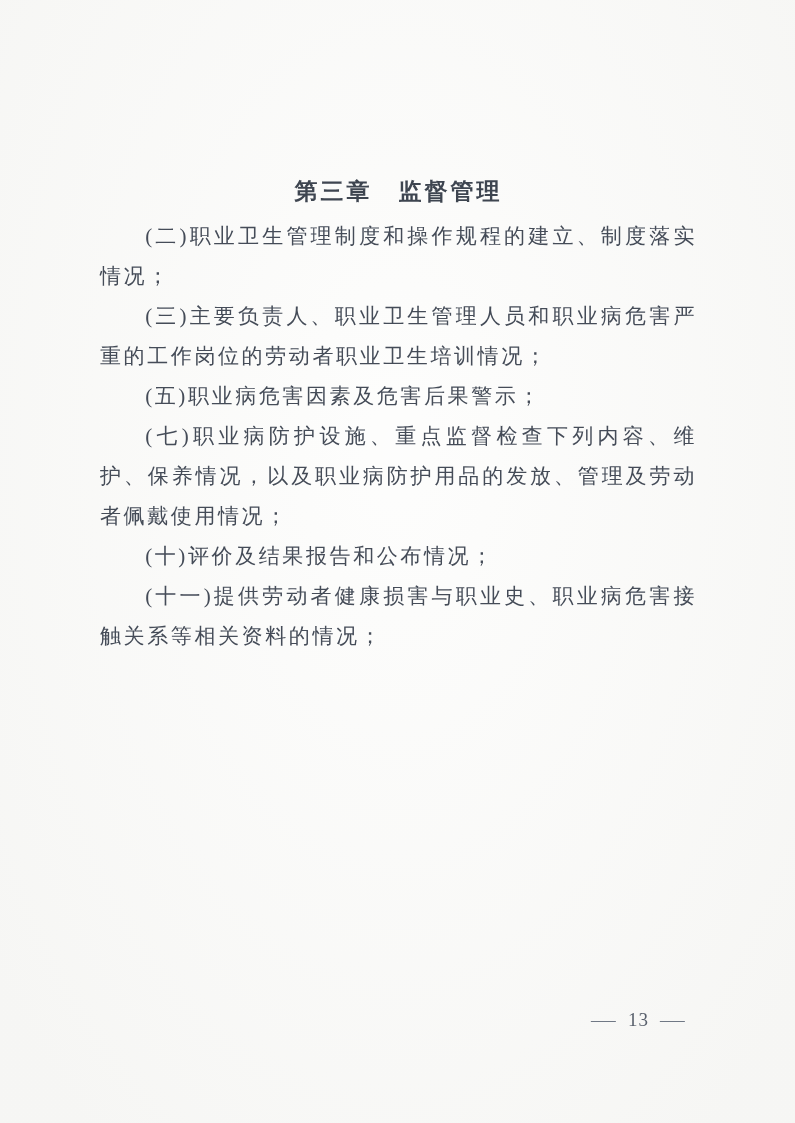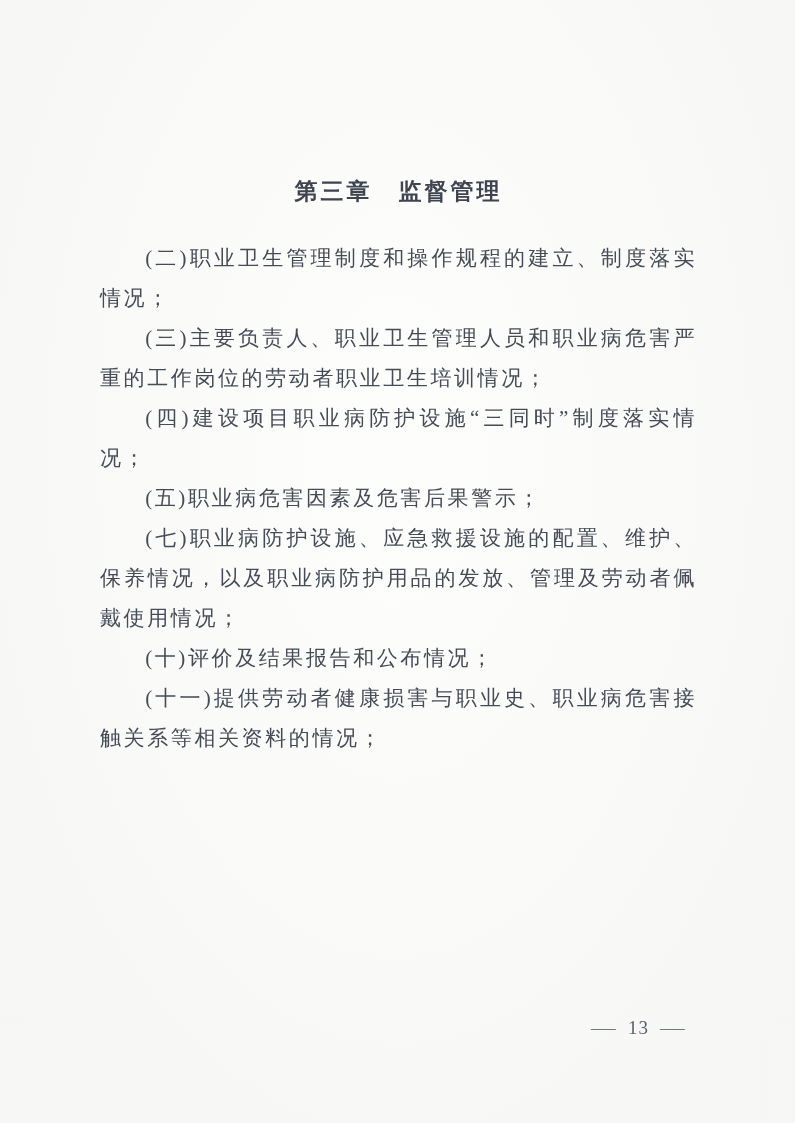--- a/index.html
+++ b/index.html
@@ -19,21 +19,21 @@
     font-family: "Liberation Serif", "DejaVu Serif", serif;
     color: #454c58;
   }
   .content {
     position: absolute;
     left: 100px;
     top: 172px;
     width: 597px;
   }
   .chapter-title {
-    margin: 0 0 26px 0;
+    margin: 0 0 4px 0;
     font-size: 23px;
     font-weight: bold;
     color: #3e4550;
     text-align: center;
     line-height: 40px;
     letter-spacing: 3px;
   }
   .para {
     margin: 0;
     font-size: 21px;
@@ -51,21 +51,20 @@
     margin-right: 0.6em;
   }
   .footer {
     position: absolute;
     top: 1006px;
     right: 112px;
     font-size: 19px;
     line-height: 28px;
     color: #5a616d;
     letter-spacing: 1px;
-    margin-top: 8px;
   }
   .footer .dash {
     display: inline-block;
     color: #6a7280;
     transform: scaleX(1.3);
   }
   .footer .num {
     display: inline-block;
     margin: 0 14px;
     font-family: "Liberation Serif", "DejaVu Serif", serif;
@@ -74,22 +73,21 @@
 </head>
 <body>
 
 <div class="page">
   <div class="content">
     <h1 class="chapter-title">第三章　监督管理</h1>
 
 
     <p class="para">(二)职业卫生管理制度和操作规程的建立、制度落实情况；</p>
     <p class="para">(三)主要负责人、职业卫生管理人员和职业病危害严重的工作岗位的劳动者职业卫生培训情况；</p>
-    <p class="para">(四)建设项目职业病防护设施“三同时”制度落实情况；</p>
     <p class="para">(五)职业病危害因素及危害后果警示；</p>
-    <p class="para">(七)职业病防护设施、应急救援设施的配置、维护、保养情况，以及职业病防护用品的发放、管理及劳动者佩戴使用情况；</p>
+    <p class="para">(七)职业病防护设施、重点监督检查下列内容、维护、保养情况，以及职业病防护用品的发放、管理及劳动者佩戴使用情况；</p>
     <p class="para">(十)评价及结果报告和公布情况；</p>
     <p class="para">(十一)提供劳动者健康损害与职业史、职业病危害接触关系等相关资料的情况；</p>
 
   </div>
 
   <div class="footer"><span class="dash">—</span><span class="num">13</span><span class="dash">—</span></div>
 </div>
 
 </body></html>

